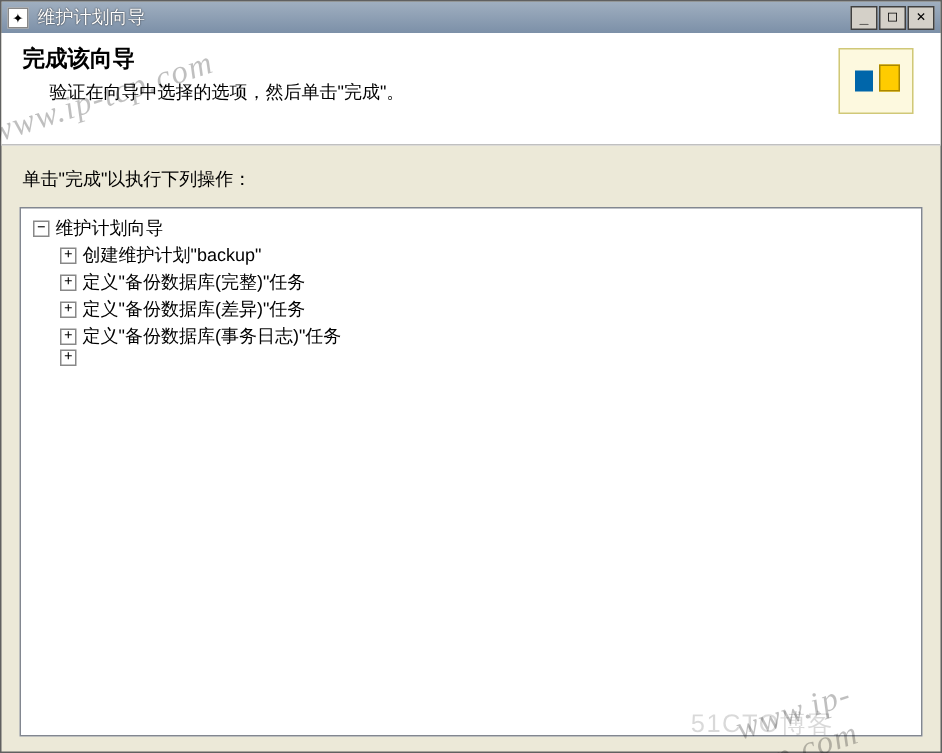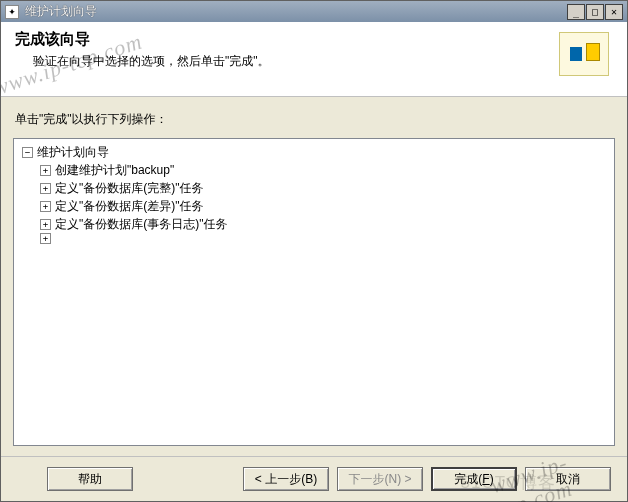--- a/index.html
+++ b/index.html
@@ -227,28 +227,18 @@
     </div>
     <div class="tree-node lvl1">
       <span class="toggle-box">+</span>
       <span>定义"备份数据库(事务日志)"任务</span>
     </div>
     <div class="tree-node lvl1">
       <span class="toggle-box">+</span>
     </div>
   </div>
 
-  <div class="button-bar">
-    <button class="btn btn-help">帮助</button>
-    <div class="spacer"></div>
-    <button class="btn">&lt; 上一步(B)</button>
-    <button class="btn" disabled="">下一步(N) &gt;</button>
-    <button class="btn default btn-finish">
-      <span>完成(</span><span class="mnemonic">F</span><span>)</span>
-    </button>
-    <button class="btn">取消</button>
-  </div>
 
 </div>
 
 <div class="wm1">www.ip-tcp.com</div>
 <div class="wm2">www.ip-tcp.com</div>
 <div class="wm3">51CTO博客</div>
 
 </body></html>

